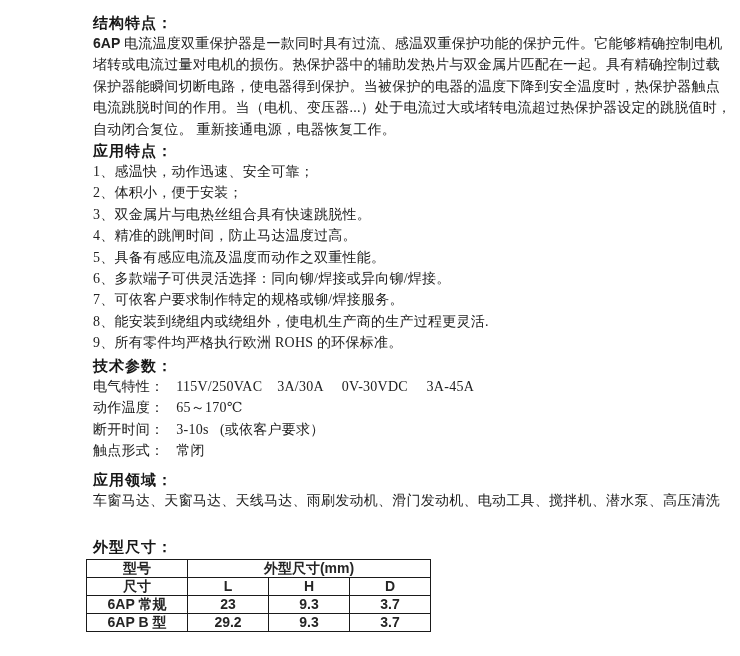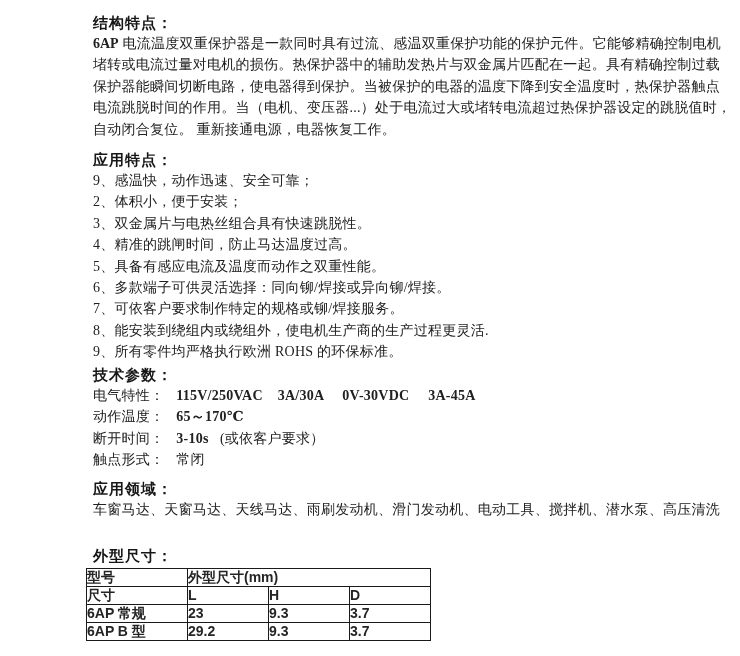--- a/index.html
+++ b/index.html
@@ -14,58 +14,58 @@
     color: #212121;
     font-family: "Liberation Serif", "DejaVu Serif", serif;
   }
   .page {
     box-sizing: border-box;
     width: 740px;
     height: 656px;
     padding: 12px 26px 0 93px;
   }
   .sec { margin: 0; }
-  .sec-features { margin-top: 9px; }
+  .sec-features { }
   .sec-tech     { margin-top: 1px; }
   .sec-fields   { margin-top: 8px; }
   .sec-dims     { margin-top: 24px; }
   .h {
     margin: 0;
     font-family: "Liberation Sans", "DejaVu Sans", sans-serif;
     font-weight: 700;
     font-size: 15px;
     line-height: 21px;
     letter-spacing: 1px;
     color: #171717;
   }
   .line {
     font-size: 14px;
     line-height: 21.4px;
     letter-spacing: 0.25px;
     white-space: pre;
   }
   .model {
-    font-family: Liberation Serif, serif;
+    font-family: Liberation Sans, sans-serif;
     font-weight: 700;
     letter-spacing: 0;
   }
   .param .plabel { margin-right: 12px; }
-  .param .pvalue { font-weight: 700; margin-top: 16px; }
+  .param .pvalue { font-weight: 400; margin-top: 16px; }
   .param span { white-space: pre; }
   table.spec {
     border-collapse: collapse;
     margin-left: -7px;
     margin-top: 2px;
     table-layout: fixed;
   }
   table.spec td {
     border: 1.5px solid #1a1a1a;
     height: 17px;
     padding: 0;
-    text-align: left;
+    text-align: center;
     vertical-align: middle;
     font-family: "Liberation Sans", "DejaVu Sans", sans-serif;
     font-weight: 700;
     font-size: 14px;
     line-height: 17px;
     color: #252525;
   }
   td.colmodel { width: 100px; }
   td.colnum   { width: 80px; }
   td.dim-label { color: #555555; }
@@ -79,21 +79,21 @@
     <h2 class="h">结构特点：</h2>
     <div class="line"><span class="model">6AP</span><span> 电流温度双重保护器是一款同时具有过流、感温双重保护功能的保护元件。它能够精确控制电机</span></div>
     <div class="line">堵转或电流过量对电机的损伤。热保护器中的辅助发热片与双金属片匹配在一起。具有精确控制过载</div>
     <div class="line">保护器能瞬间切断电路，使电器得到保护。当被保护的电器的温度下降到安全温度时，热保护器触点</div>
     <div class="line">电流跳脱时间的作用。当（电机、变压器...）处于电流过大或堵转电流超过热保护器设定的跳脱值时，</div>
     <div class="line">自动闭合复位。 重新接通电源，电器恢复工作。</div>
   </section>
 
   <section class="sec sec-features">
     <h2 class="h">应用特点：</h2>
-    <div class="line">9、感温快，动作迅速、安全可靠；</div>
+    <div class="line">1、感温快，动作迅速、安全可靠；</div>
     <div class="line">2、体积小，便于安装；</div>
     <div class="line">3、双金属片与电热丝组合具有快速跳脱性。</div>
     <div class="line">4、精准的跳闸时间，防止马达温度过高。</div>
     <div class="line">5、具备有感应电流及温度而动作之双重性能。</div>
     <div class="line">6、多款端子可供灵活选择：同向铆/焊接或异向铆/焊接。</div>
     <div class="line">7、可依客户要求制作特定的规格或铆/焊接服务。</div>
     <div class="line">8、能安装到绕组内或绕组外，使电机生产商的生产过程更灵活.</div>
     <div class="line">9、所有零件均严格执行欧洲 ROHS 的环保标准。</div>
   </section>
 

